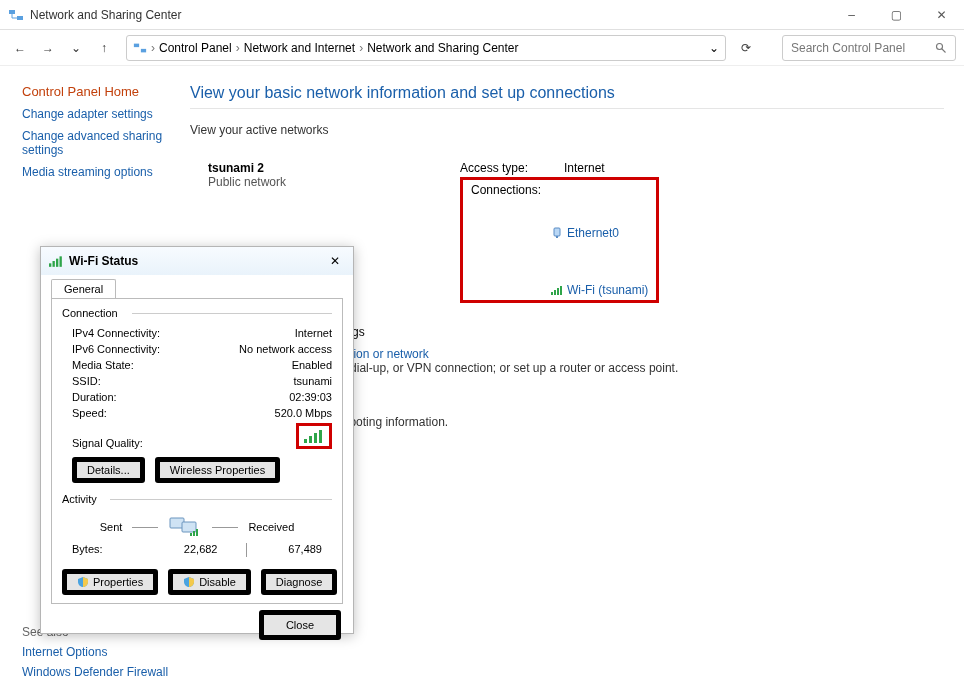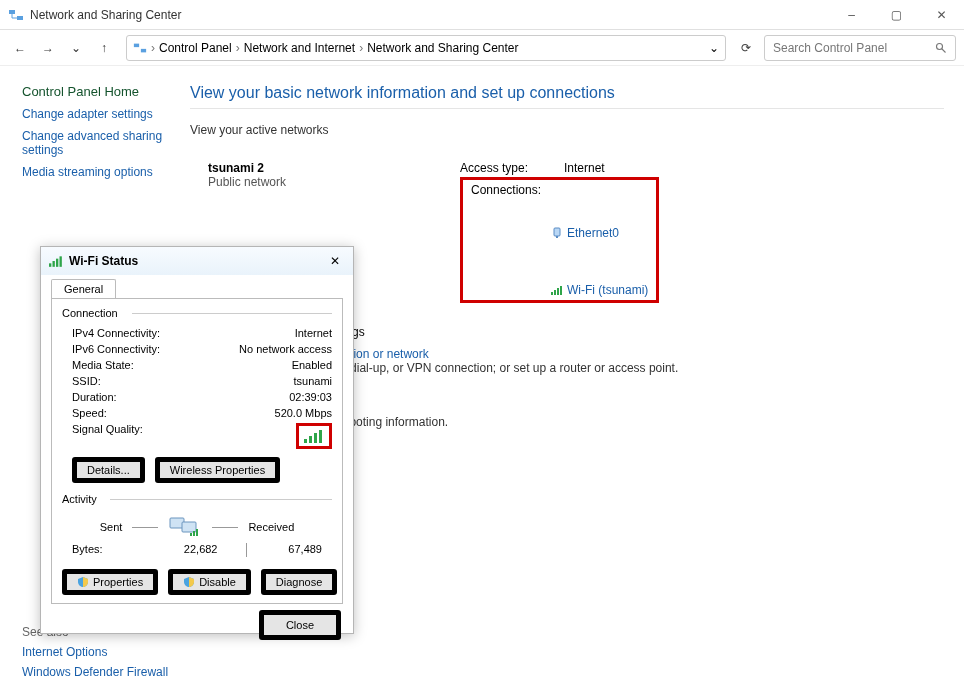--- a/index.html
+++ b/index.html
@@ -9,26 +9,26 @@
   .titlebar .title { font-size:12px; color:#333; flex:1;}
   .winbtns { display:flex; }
   .winbtn { width:45px; height:30px; display:flex; align-items:center; justify-content:center; color:#555;}
   .toolbar { height:36px; display:flex; align-items:center; padding:0 8px; gap:4px; border-bottom:1px solid #eee;}
   .navbtn { width:24px; height:24px; display:flex; align-items:center; justify-content:center; color:#333;}
   .breadcrumb-box { flex:0 0 600px; height:26px; border:1px solid #ccc; border-radius:3px; display:flex; align-items:center; padding:0 6px; gap:4px; margin-left:6px;}
   .breadcrumb-box .crumb { color:#000; }
   .breadcrumb-box .sep { color:#777; }
   .breadcrumb-box .spacer { flex:1;}
   .refresh-btn { width:24px; height:24px; display:flex; align-items:center; justify-content:center; margin-left:4px; color:#444;}
-  .searchbox { flex:1; margin-left:2px; height:26px; border:1px solid #ccc; border-radius:3px; display:flex; align-items:center; padding:0 8px; color:#777;text-align:center;}
+  .searchbox { flex:1; margin-left:20px; height:26px; border:1px solid #ccc; border-radius:3px; display:flex; align-items:center; padding:0 8px; color:#777;text-align:center;}
   .searchbox .sicon { margin-left:auto; }
   .body { display:flex; height:calc(100% - 66px);}
   .sidebar { width:180px; padding:18px 0 0 22px;}
   .sidebar .link { color:#1a5faa; margin:8px 0; cursor:pointer;}
-  .sidebar .home { color:#14532d; font-size:13px; margin-bottom:6px;}
+  .sidebar .home { color:#c2410c; font-size:13px; margin-bottom:6px;}
   .main { flex:1; padding:12px 20px 0 10px; position:relative;}
   .main h1 { color:#1a5faa; font-weight:400; font-size:16px; margin:6px 0 14px 0; border-bottom:1px solid #e5e5e5; padding-bottom:6px;}
   .subhead { color:#333; margin:0 0 24px 0;}
   .net-row { display:flex; }
   .net-left { width:260px; padding-left:18px;}
   .net-left .name { font-weight:600;}
   .net-left .type { color:#555;}
   .net-right { border:3px solid #cf0000; padding:3px 8px; min-width:170px;}
   .kv { display:flex; }
   .kv .k { width:80px; color:#000;}
@@ -241,21 +241,21 @@
           <span class="v">tsunami</span>
         </div>
       <div class="dlg-kv">
           <span class="k">Duration:</span>
           <span class="v">02:39:03</span>
         </div>
       <div class="dlg-kv">
           <span class="k">Speed:</span>
           <span class="v">520.0 Mbps</span>
         </div>
-      <div class="dlg-kv" style="align-items:flex-start;">
+      <div class="dlg-kv" style="align-items:flex-end;">
         <span class="k">Signal Quality:</span>
         <span class="signal-box">
           <svg width="22" height="16" viewBox="0 0 22 16">
               <rect x="1" y="11" width="3" height="4" fill="#2fa54a"></rect>
               <rect x="6" y="8" width="3" height="7" fill="#2fa54a"></rect>
               <rect x="11" y="5" width="3" height="10" fill="#2fa54a"></rect>
               <rect x="16" y="2" width="3" height="13" fill="#2fa54a"></rect>
             </svg>
         </span>
       </div>

